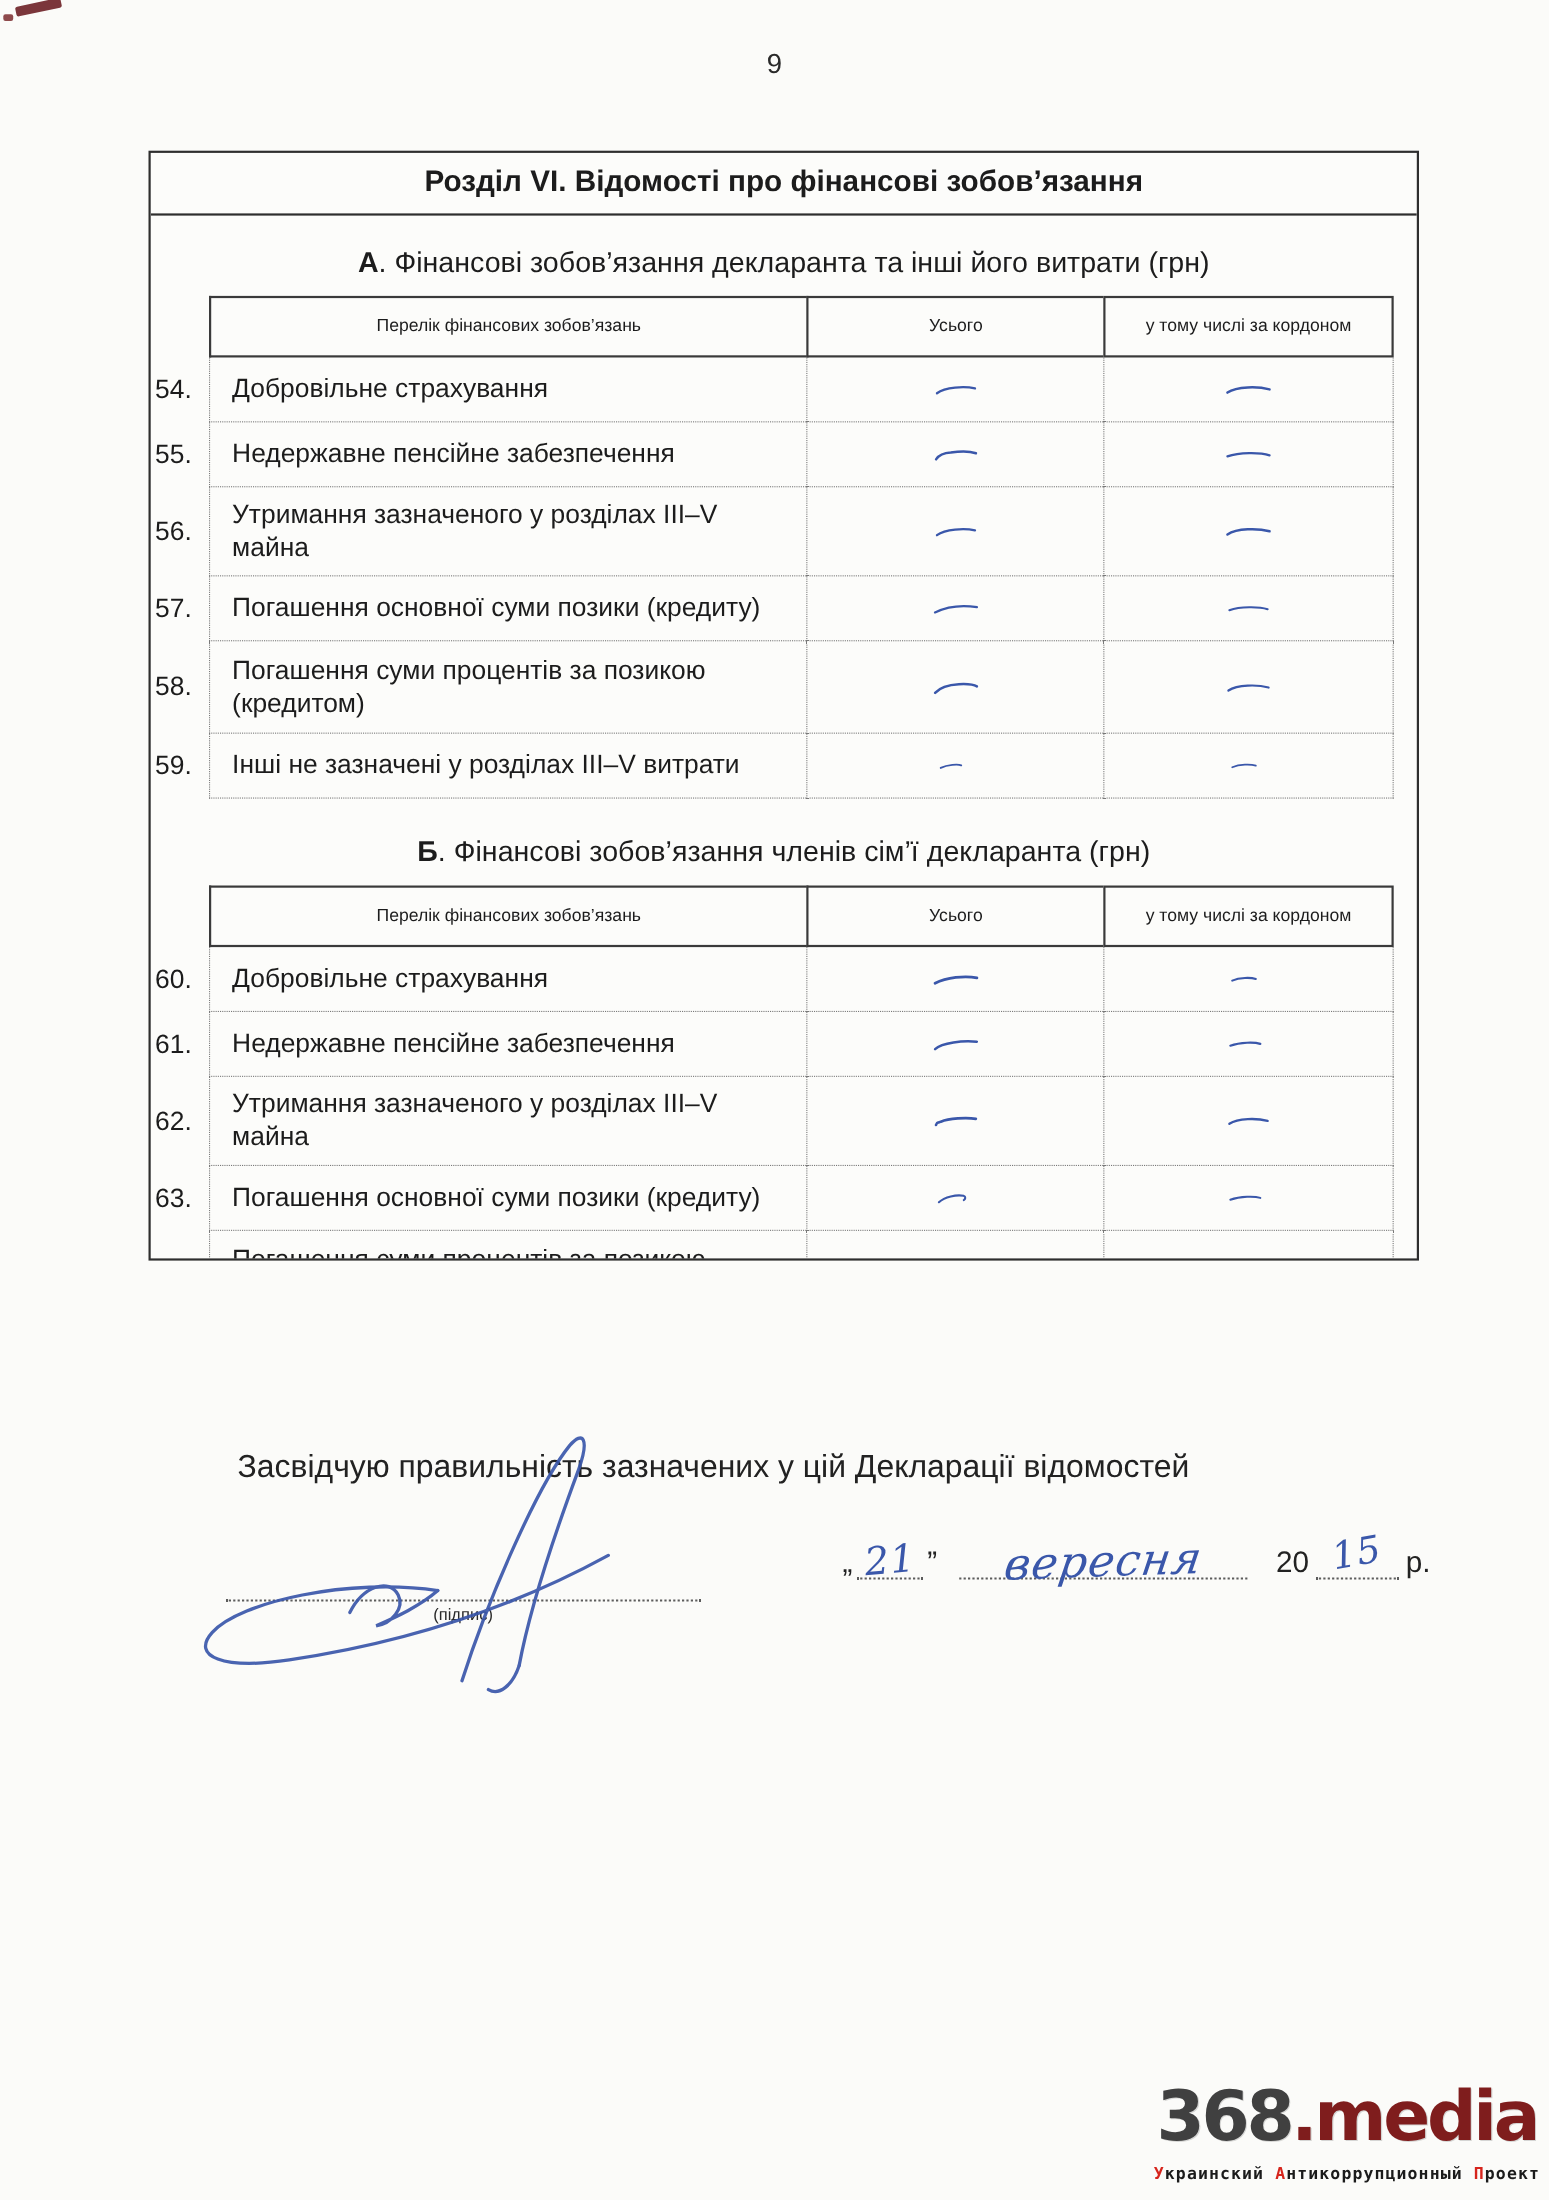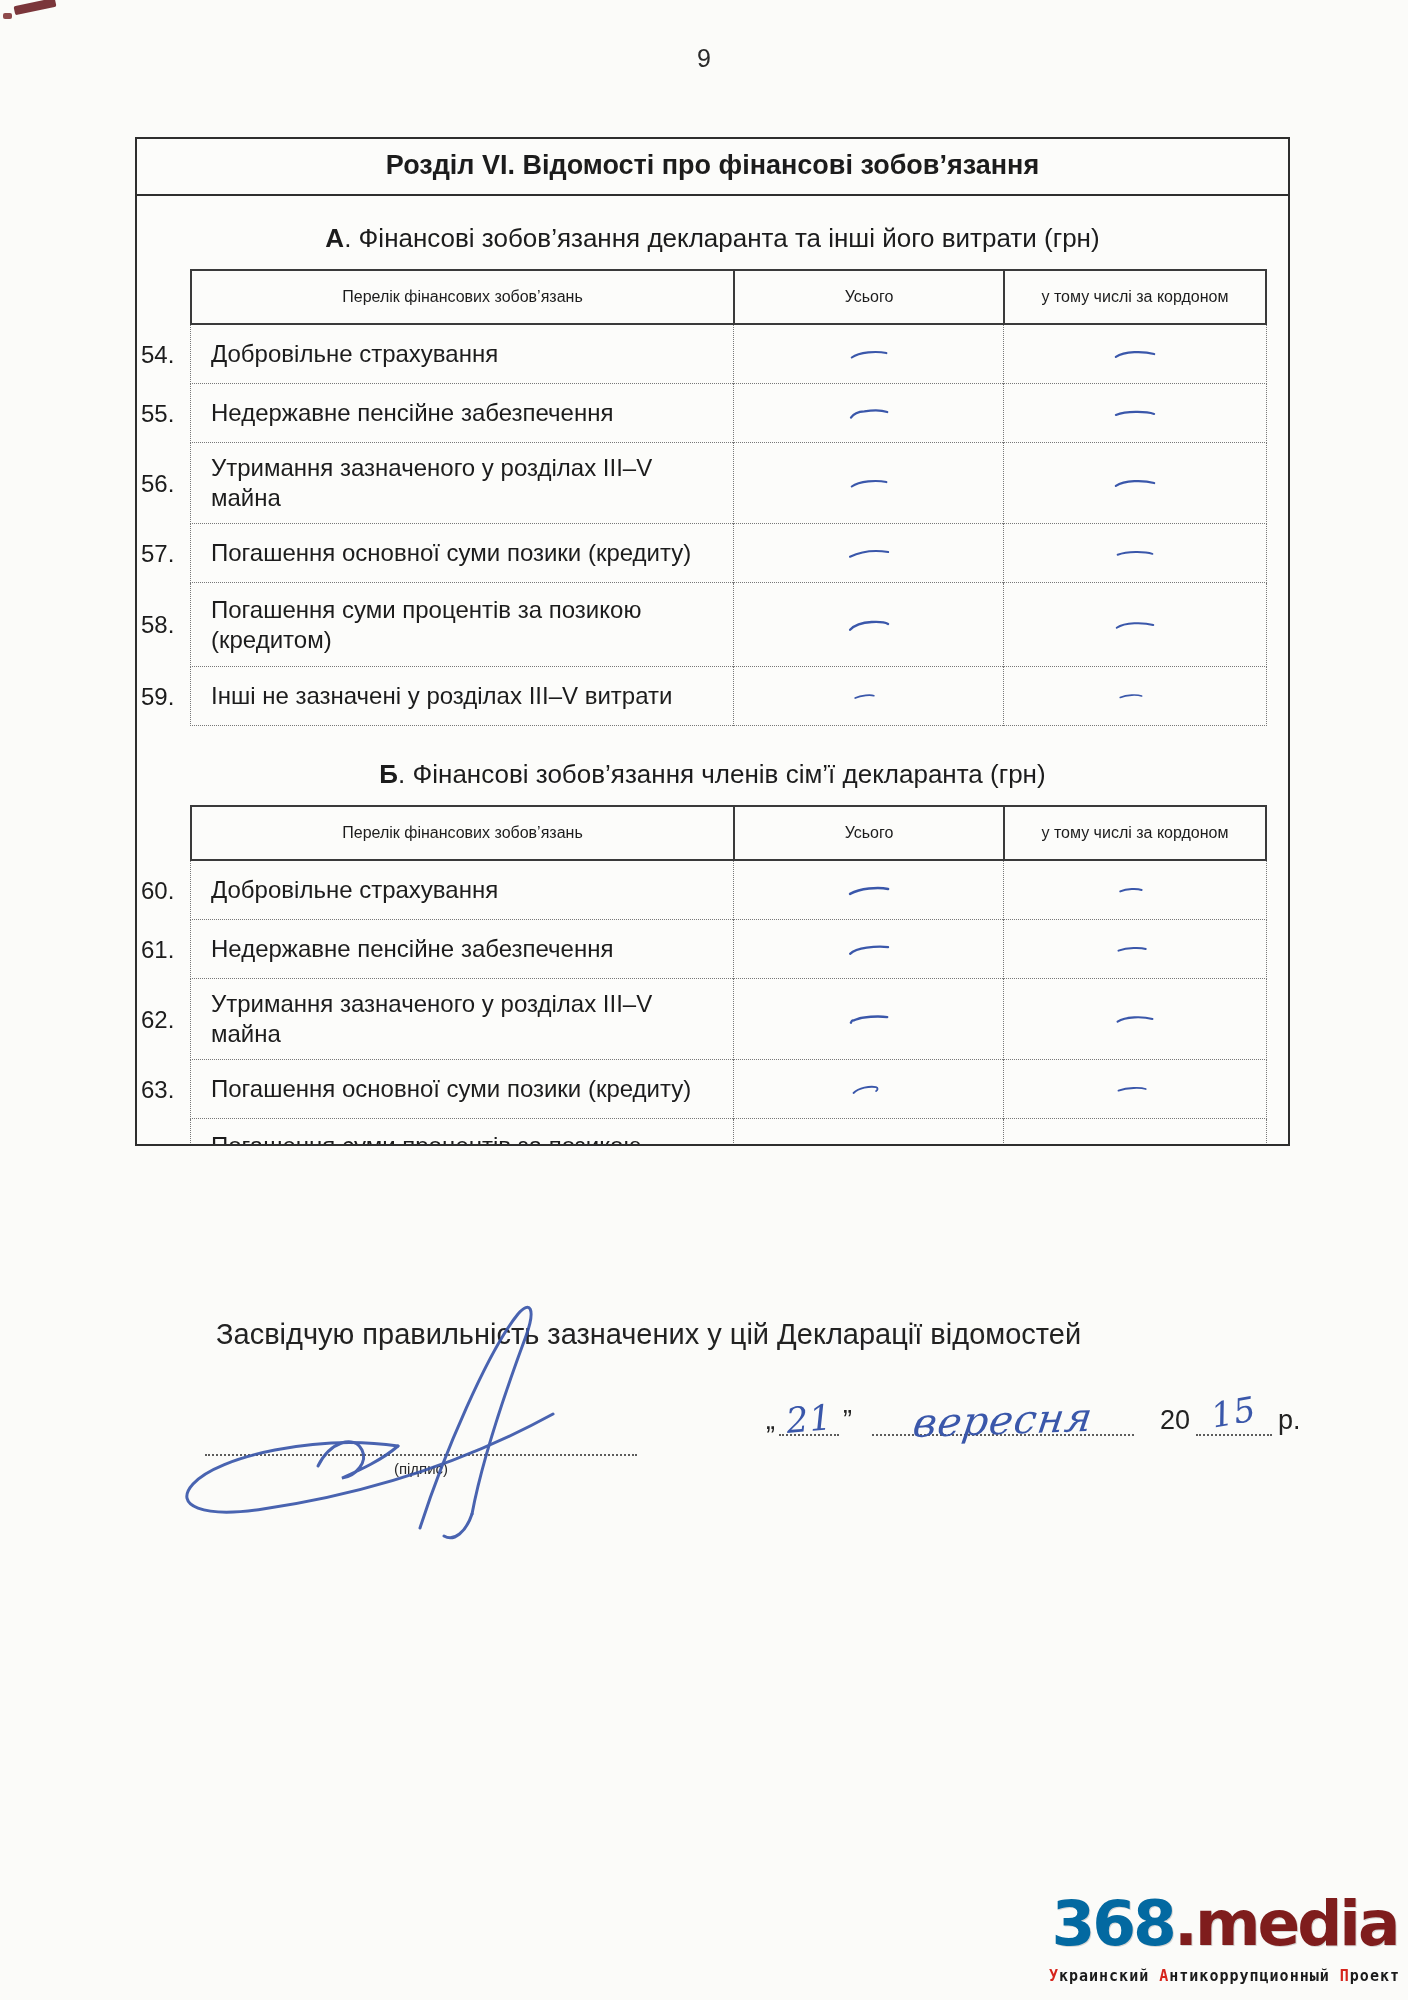--- a/index.html
+++ b/index.html
@@ -106,21 +106,21 @@
   .q { margin-bottom: 0; }
   .y-prefix { margin-left: 26px; }
 
   
   .logo { position: absolute; top: 1892px; right: 8px; text-align: center; z-index: 2; }
   .logo-main {
     font-family: "DejaVu Sans", sans-serif; font-weight: 800;
     font-size: 63px; line-height: 1; letter-spacing: -3px;
     text-shadow: 1px 1px 0 rgba(0,0,0,.15);
   }
-  .logo-num { color: #0369a1; }
+  .logo-num { color: #404040; }
   .logo-domain { color: #7f1d1d; }
   .logo-sub {
     font-family: "DejaVu Sans Mono", monospace; font-weight: bold;
     font-size: 15px; letter-spacing: 1px; margin-top: 12px; color: #1b1b1b;
   }
   .logo-sub .ini { color: #d6251d; }
 </style>
 </head>
 <body>
 

